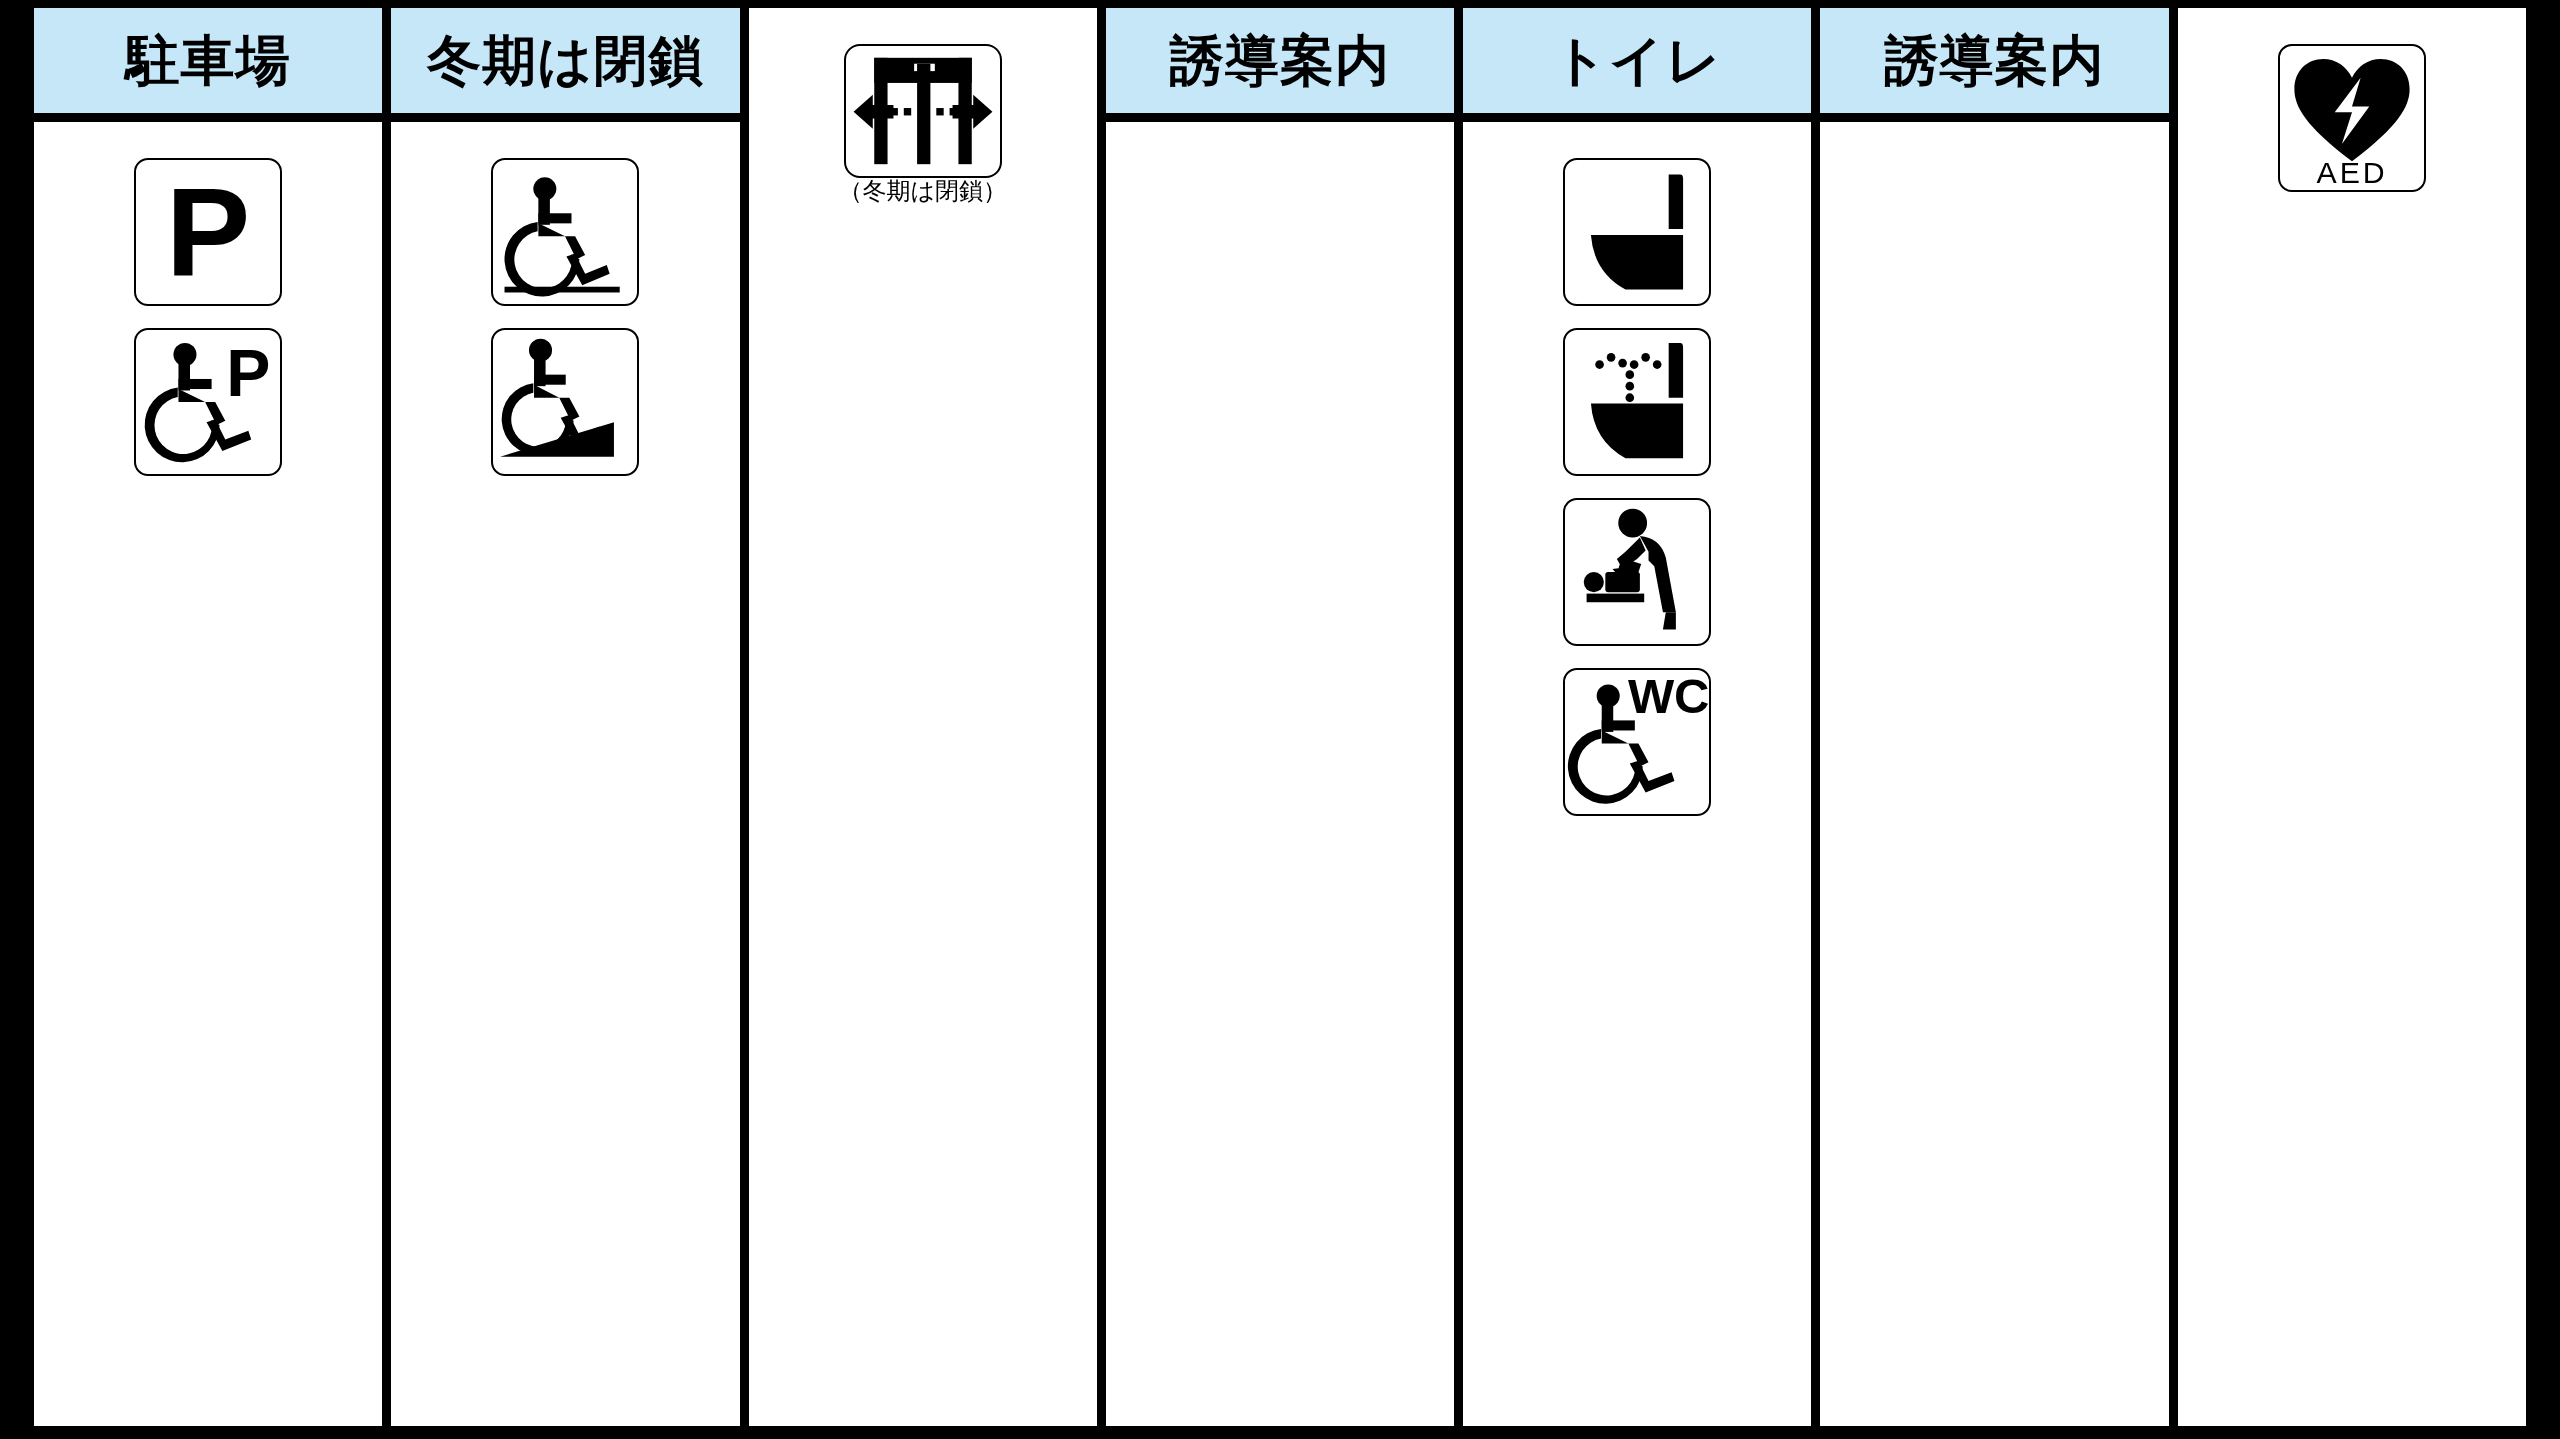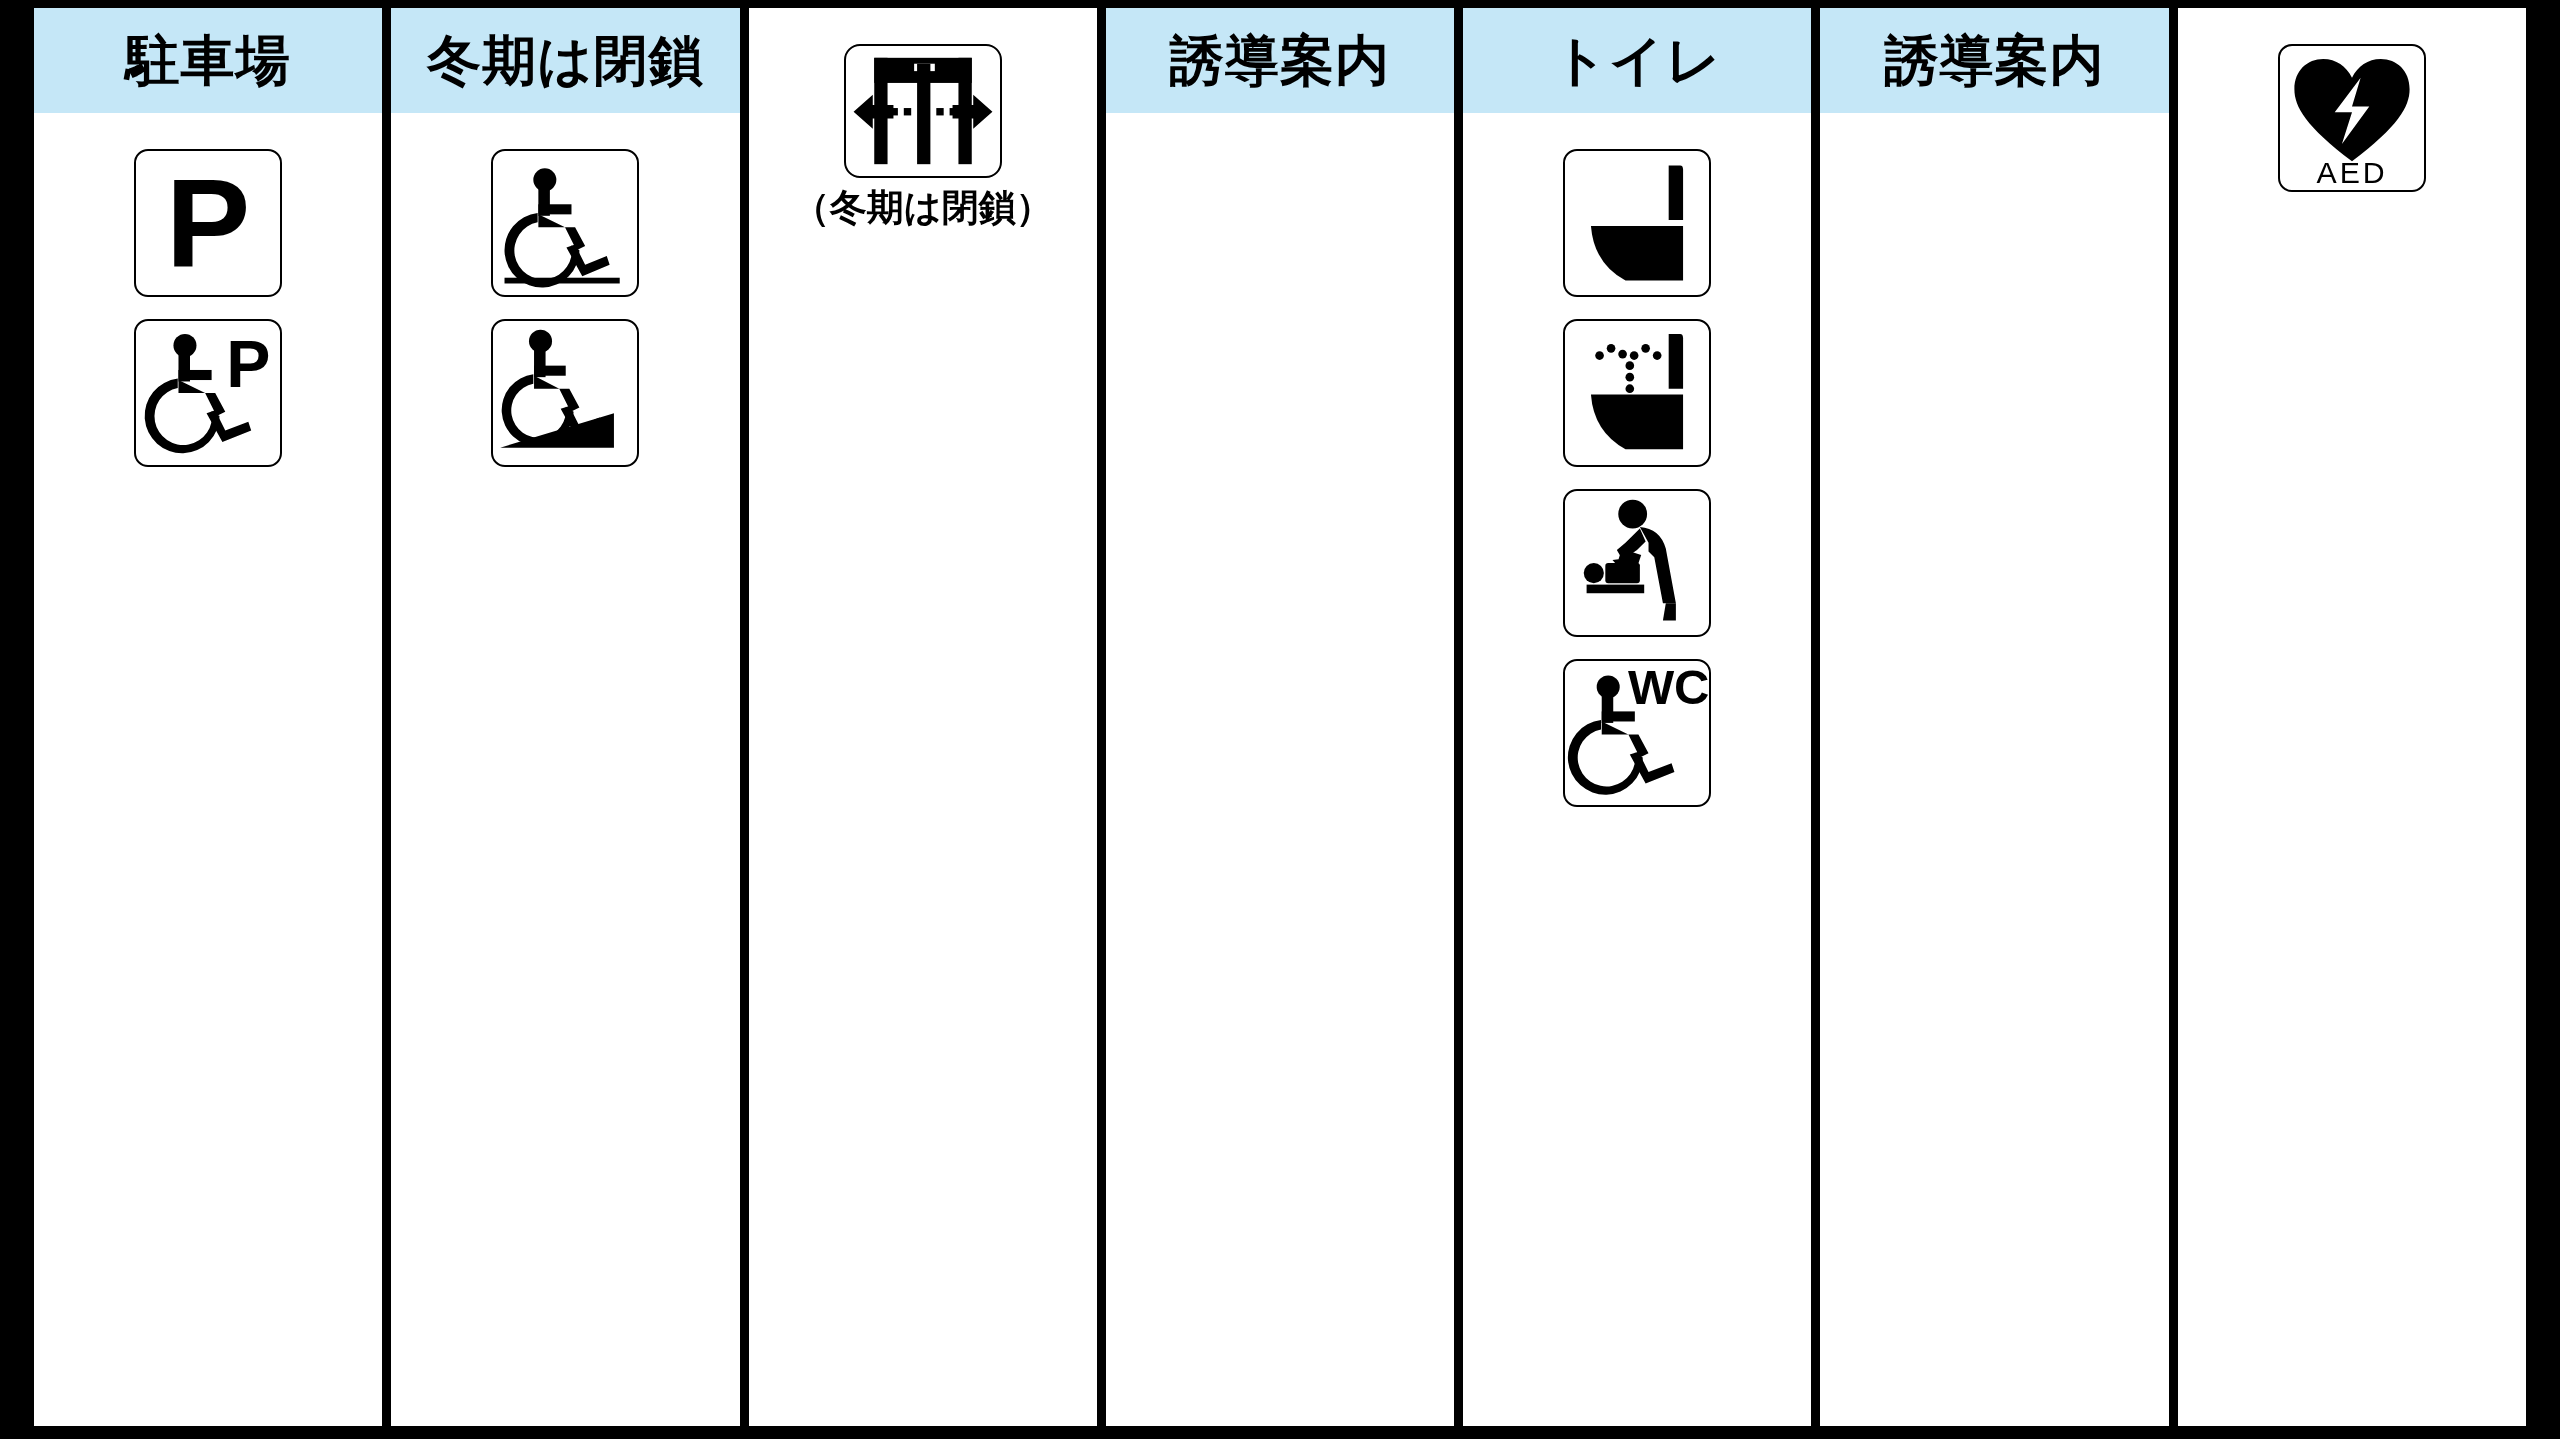--- a/index.html
+++ b/index.html
@@ -23,20 +23,21 @@
     display: flex;
     flex-direction: row;
     gap: 9px;
     background: #000000;
   }
 
   .facility-column {
     flex: 1 1 0;
     display: flex;
     flex-direction: column;
+    gap: 9px;
     min-width: 0;
   }
 
   .column-header {
     height: 105px;
     background: #c5e7f7;
     display: flex;
     align-items: center;
     justify-content: center;
     box-sizing: border-box;
@@ -78,23 +79,22 @@
     box-sizing: border-box;
     display: block;
   }
   .pictogram.tall {
     width: 158px;
     height: 134px;
     border-radius: 16px;
   }
 
   .icon-caption {
-    margin-top: 10px;
-    font-size: 37px;
-    font-weight: bold;
+    font-size: 24px;
+    font-weight: normal;
     color: #000000;
     white-space: nowrap;
     line-height: 1.1;
     font-family: "DejaVu Sans", "Liberation Sans", sans-serif;
   }
 </style>
 </head>
 <body>
 
 <div id="facility-table">

